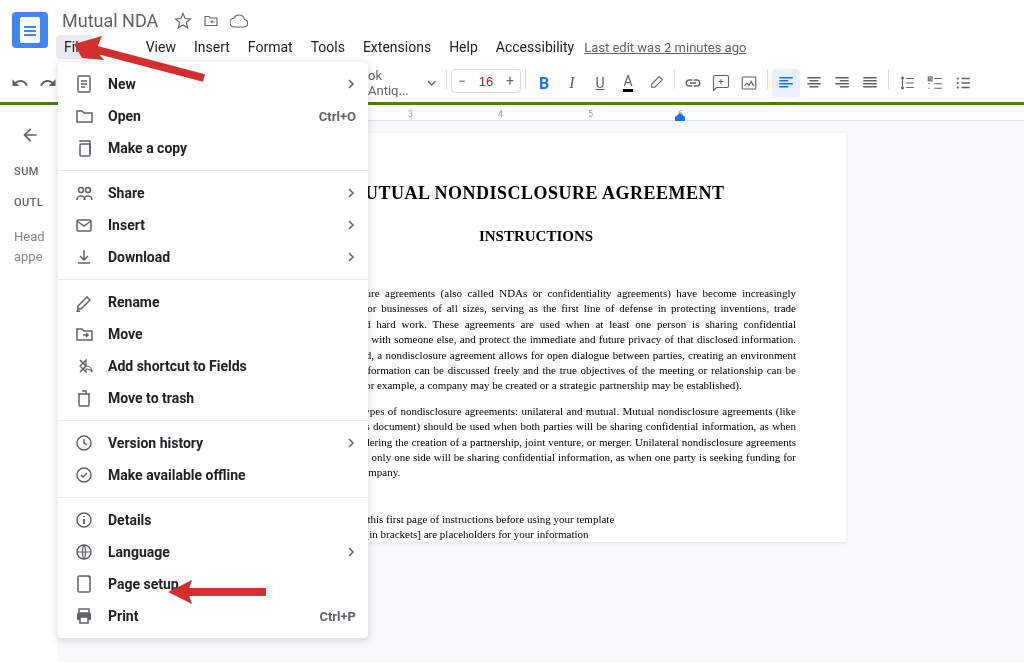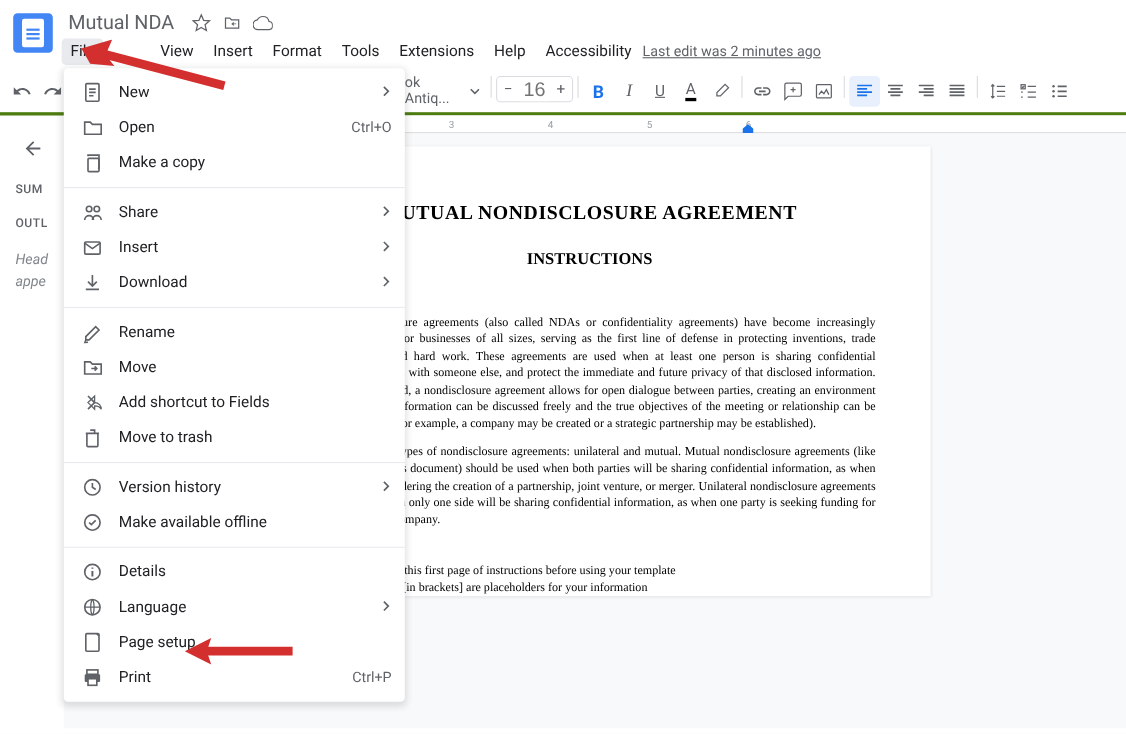--- a/index.html
+++ b/index.html
@@ -18,21 +18,21 @@
   .menu-item { padding: 4px 8px; color: #202124; font-size: 14px; border-radius: 4px; cursor: pointer; }
   .menu-item.active { background: #e8eaed; }
   .last-edit { color: #5f6368; text-decoration: underline; font-size: 13px; cursor: pointer; }
 
   .toolbar { display: flex; align-items: flex-start; padding: 4px 6px; border-bottom: 3px solid #4d7c0f; gap: 0; margin-top: 6px; height: 40px; }
   .tb-btn { width: 28px; height: 28px; display: flex; align-items: center; justify-content: center; border-radius: 4px; color:#5f6368; fill:#5f6368; cursor:pointer; }
   .tb-sep { width: 1px; height: 20px; background: #dadce0; margin: 0 4px; }
   .font-name { display:flex; align-items:center; gap:4px; padding: 0 6px; font-size: 13px; color:#5f6368; border-radius:4px; height:28px; cursor:pointer; width:80px; overflow:hidden; }
   .font-size-box { display:flex; align-items:center; border:1px solid #dadce0; border-radius:4px; height:24px; }
   .fs-btn { width:20px; text-align:center; color:#5f6368; cursor:pointer; }
-  .fs-val { width:28px; text-align:center; border:none; font-size:18px; color:#737373; }
+  .fs-val { width:28px; text-align:center; border:none; font-size:13px; color:#b91c1c; }
   .tb-bold { font-weight: bold; color:#1a73e8; font-size:16px; }
   .tb-italic { font-style: italic; font-family: serif; font-size:16px; }
   .tb-underline { text-decoration: underline; font-size:14px; }
   .tb-textcolor { font-size:14px; border-bottom: 3px solid #000; line-height:14px; padding-bottom:1px; }
   .tb-align-active { background:#e8f0fe; color:#1a73e8; fill:#1a73e8; }
 
   .main-area { display: flex; height: calc(667px - 110px); position: relative; }
   .sidebar-left { width: 50px; padding: 8px; border-right: none; }
   .back-arrow { width:32px; height:32px; display:flex; align-items:center; justify-content:center; cursor:pointer; margin:6px 0 14px 6px; fill:#5f6368; }
   .side-label { font-size:11px; color:#5f6368; font-weight:500; letter-spacing:0.5px; margin-left:6px; margin-bottom: 18px; }
@@ -47,21 +47,21 @@
   .cursor-line { position:absolute; left:43px; top:40px; width:2px; height:22px; background:#000; }
   .pg-title { text-align:center; font-weight:bold; font-size:18px; margin-bottom: 24px; letter-spacing:0.5px; }
   .pg-subtitle { text-align:center; font-weight:bold; font-size:15px; margin-bottom: 20px; }
   .pg-h { font-weight:bold; font-size:12px; margin-bottom:6px; }
   .pg-p { font-size:11px; line-height:1.4; margin-bottom:10px; margin-left:40px; text-align:justify; }
   .pg-p.no-indent { margin-left:0; }
   .pg-ol { font-size:11px; margin-left:60px; line-height:1.4; }
 
   
   .file-menu { position:absolute; left:58px; top:62px; width:310px; background:#fff; border-radius:4px; box-shadow: 0 2px 6px 2px rgba(60,64,67,0.15); padding: 6px 0; z-index: 20; }
-  .fm-item { display:flex; align-items:center; padding: 6px 12px 6px 16px; gap: 14px; cursor:pointer; color:#202124; font-size:14px; min-height: 32px; }
+  .fm-item { display:flex; align-items:center; padding: 6px 12px 6px 16px; gap: 14px; cursor:pointer; color:#202124; font-size:14px; min-height: 32px; font-weight: bold; }
   .fm-icon { width:20px; height:20px; fill:#5f6368; color:#5f6368; display:flex; align-items:center; justify-content:center; flex-shrink:0; }
   .fm-label { flex:1; }
   .fm-short { color:#5f6368; font-size:13px; }
   .fm-arrow { fill:#5f6368; width:10px; height:10px; }
   .fm-divider { height:1px; background:#e8eaed; margin:6px 0; }
 
   
   .red-arrow { position:absolute; z-index:30; pointer-events:none; }
 
   .hide-behind { visibility: hidden; }
@@ -200,21 +200,21 @@
 
 <div class="main-area">
   <div class="sidebar-left" style="width:58px;">
     <div class="back-arrow">
         <svg width="20" height="20" viewBox="0 0 24 24">
           <path d="M20 11H7.83l5.59-5.59L12 4l-8 8 8 8 1.41-1.41L7.83 13H20v-2z" fill="#5f6368"></path>
         </svg>
       </div>
     <div class="side-label">SUM</div>
     <div class="side-label">OUTL</div>
-    <div class="side-text" style="white-space:pre-line;font-style:italic;">Head
+    <div class="side-text" style="white-space:pre-line;">Head
 appe</div>
   </div>
 
   <div class="doc-canvas">
     <div class="ruler">
       <svg class="ruler-marker" style="left:81px; top:0;" width="10" height="14" viewBox="0 0 10 14">
           <path d="M0 0h10v6l-5 4-5-4z" fill="#1a73e8"></path>
         </svg>
       <svg class="ruler-marker" style="left:81px; top:8;" width="10" height="8" viewBox="0 0 10 8">
           <path d="M5 0l5 4v4H0V4z" fill="#1a73e8"></path>

